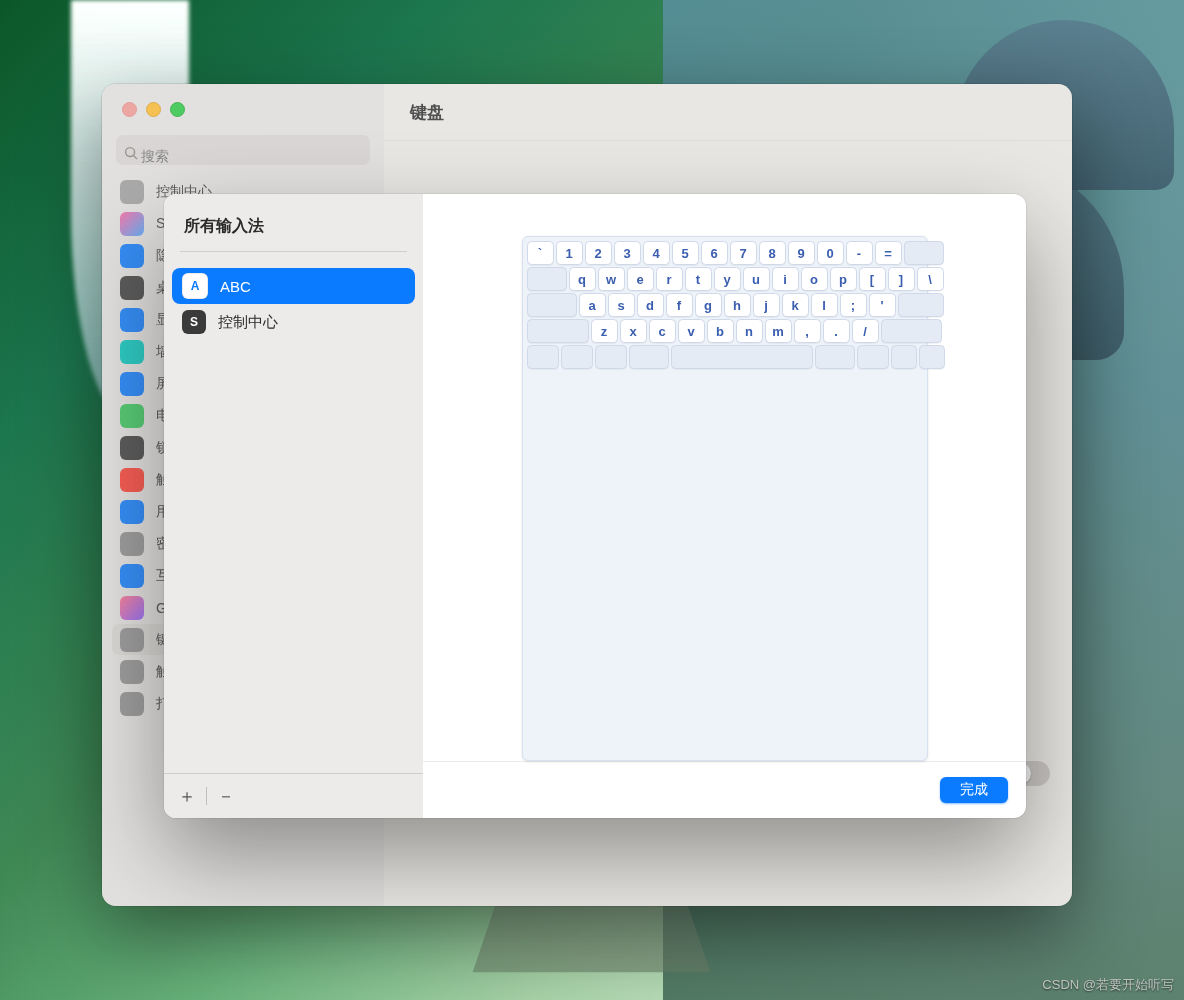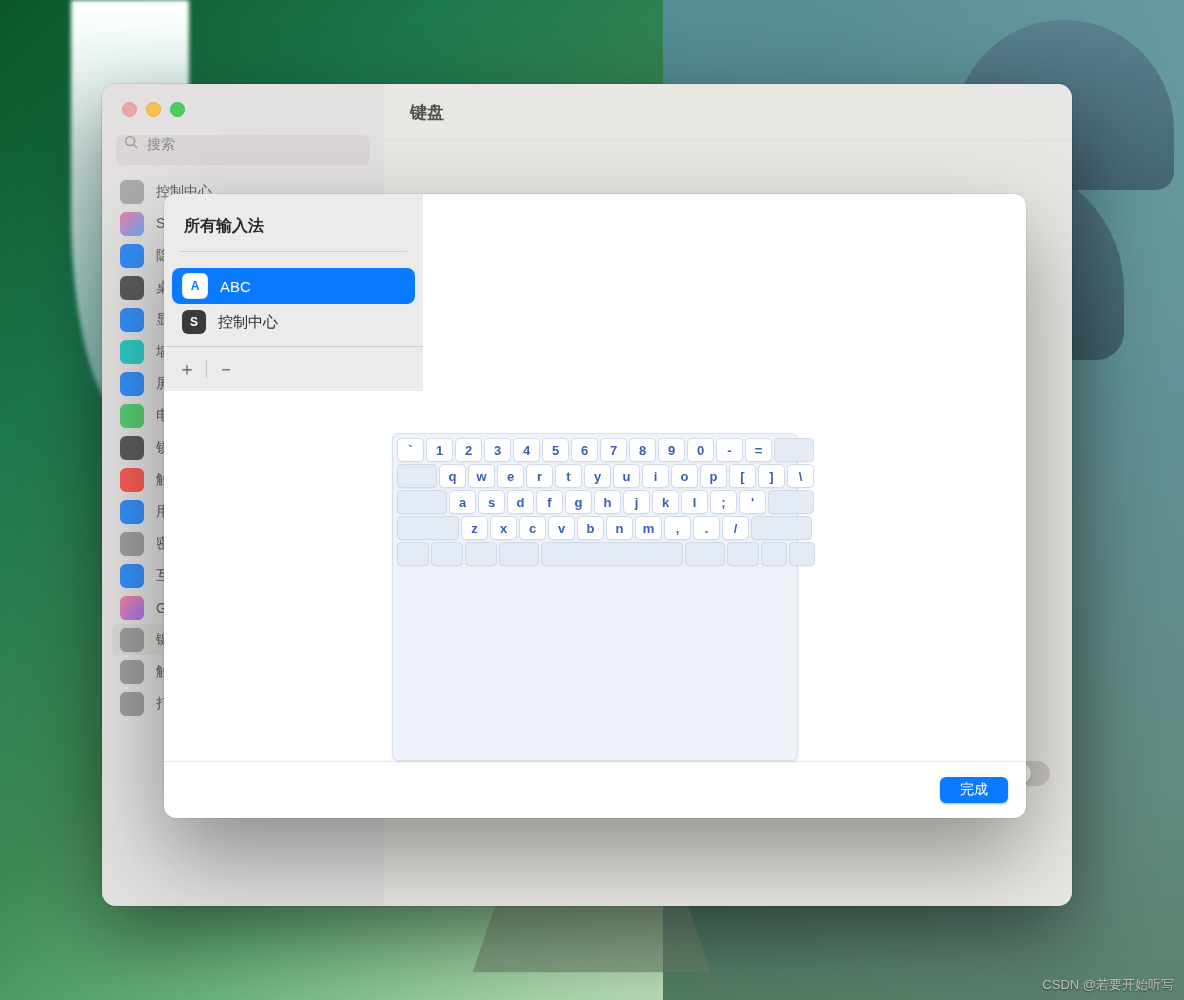--- a/index.html
+++ b/index.html
@@ -26,41 +26,41 @@
   .window{position:absolute;left:102px;top:84px;width:970px;height:822px;
     border-radius:14px;overflow:hidden;box-shadow:0 30px 80px rgba(0,0,0,.45),0 0 0 1px rgba(0,0,0,.1);}
   .win-body{display:flex;height:100%;}
   .sidebar{width:282px;background:#e7e4e2;display:flex;flex-direction:column;}
   .traffic{display:flex;gap:9px;padding:18px 0 8px 20px;}
   .tl{width:13px;height:13px;border-radius:50%;}
   .tl-close{background:#ff5f57;border:.5px solid #e24238;opacity:.55;}
   .tl-min{background:#febc2e;border:.5px solid #dfa023;}
   .tl-max{background:#28c840;border:.5px solid #1faa31;}
   .search{margin:10px 14px 4px 14px;height:30px;border-radius:7px;background:rgba(0,0,0,.055);
-    display:flex;align-items:flex-start;padding:0 8px;gap:6px;color:#8a857f;}
+    display:flex;align-items:flex-end;padding:0 8px;color:#8a857f;}
   .search svg{width:15px;height:15px;fill:#8a857f;}
   .search input{border:none;background:transparent;outline:none;font-size:14px;flex:1;color:#555;}
   .sb-list{flex:1;overflow:auto;padding:6px 10px 12px 10px;}
   .sb-item{display:flex;align-items:center;gap:12px;height:31px;padding:0 8px;border-radius:7px;margin:1px 0;color:#3b3b3b;font-size:14px;}
   .sb-item.active{background:#dcdad6;}
   .sb-icon{width:24px;height:24px;border-radius:6px;display:flex;align-items:center;justify-content:center;color:#fff;font-size:13px;}
   .content{flex:1;background:#efece7;display:flex;flex-direction:column;}
   .titlebar{height:56px;display:flex;align-items:center;padding:0 26px;font-size:17px;font-weight:600;color:#2a2a2a;border-bottom:1px solid rgba(0,0,0,.05);}
   .content-inner{flex:1;padding:18px 22px;overflow:auto;font-size:14px;color:#3b3b3b;}
   .row-labels{display:flex;}
   .row-labels > div{flex:1;}
   .section-title{font-size:15px;font-weight:600;margin-top:12px;margin-bottom:4px;}
   .hint-row{display:flex;align-items:center;gap:14px;color:#6b6b6b;font-size:13px;line-height:1.5;}
   .mic{width:26px;height:26px;border-radius:50%;background:#cfcbc6;display:flex;align-items:center;justify-content:center;margin:2px 0 0 4px;flex-shrink:0;}
   .toggle{width:42px;height:25px;border-radius:20px;background:#c9c6c1;position:relative;flex-shrink:0;}
   .toggle::after{content:"";position:absolute;left:2px;top:2px;width:21px;height:21px;border-radius:50%;background:#fff;box-shadow:0 1px 2px rgba(0,0,0,.3);}
 
   
   .sheet{position:absolute;left:164px;top:194px;width:862px;height:624px;border-radius:12px;
-    background:#fff;box-shadow:0 38px 90px rgba(0,0,0,.38),0 0 0 1px rgba(0,0,0,.06);display:flex;overflow:hidden;flex-direction:column;}
+    background:#fff;box-shadow:0 38px 90px rgba(0,0,0,.38),0 0 0 1px rgba(0,0,0,.06);display:flex;overflow:hidden;}
   .sheet-left{width:259px;background:#ecebe9;display:flex;flex-direction:column;}
   .sheet-title{padding:22px 20px 14px 20px;font-size:16px;font-weight:600;color:#2a2a2a;}
   .divider{height:1px;background:rgba(0,0,0,.12);margin:0 16px 10px 16px;}
   .src-list{flex:1;padding:6px 8px;}
   .src-item{display:flex;align-items:center;gap:12px;height:36px;padding:0 10px;border-radius:8px;color:#2a2a2a;font-size:15px;}
   .src-item.sel{background:#0a7aff;color:#fff;}
   .src-icon{width:24px;height:24px;border-radius:6px;display:flex;align-items:center;justify-content:center;font-size:12px;font-weight:700;}
   .src-icon.abc{background:#fff;color:#0a7aff;border:1px solid rgba(0,0,0,.08);}
   .src-icon.sogou{background:#3a3a3a;color:#fff;}
   .sheet-footer-left{height:44px;border-top:1px solid rgba(0,0,0,.12);display:flex;align-items:center;padding:0 10px;gap:4px;}

